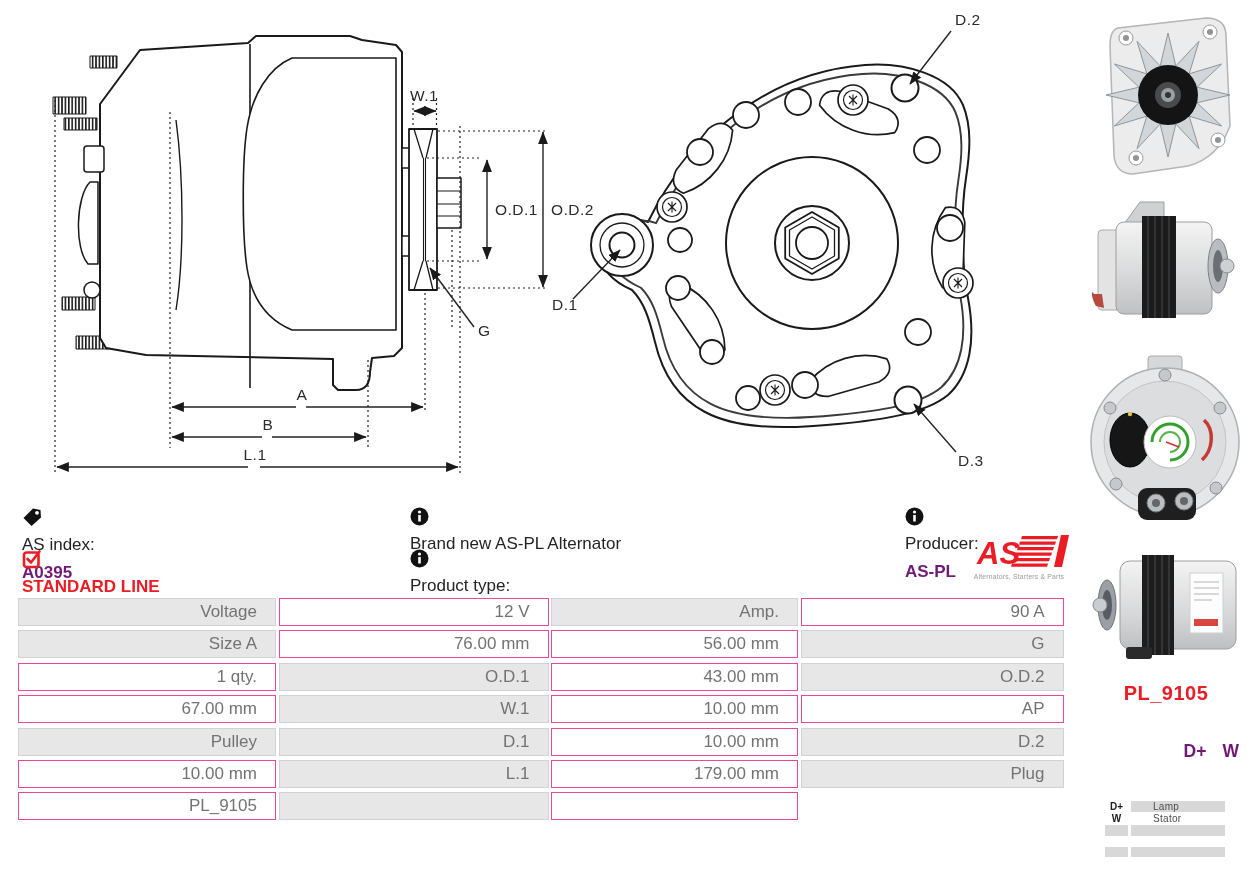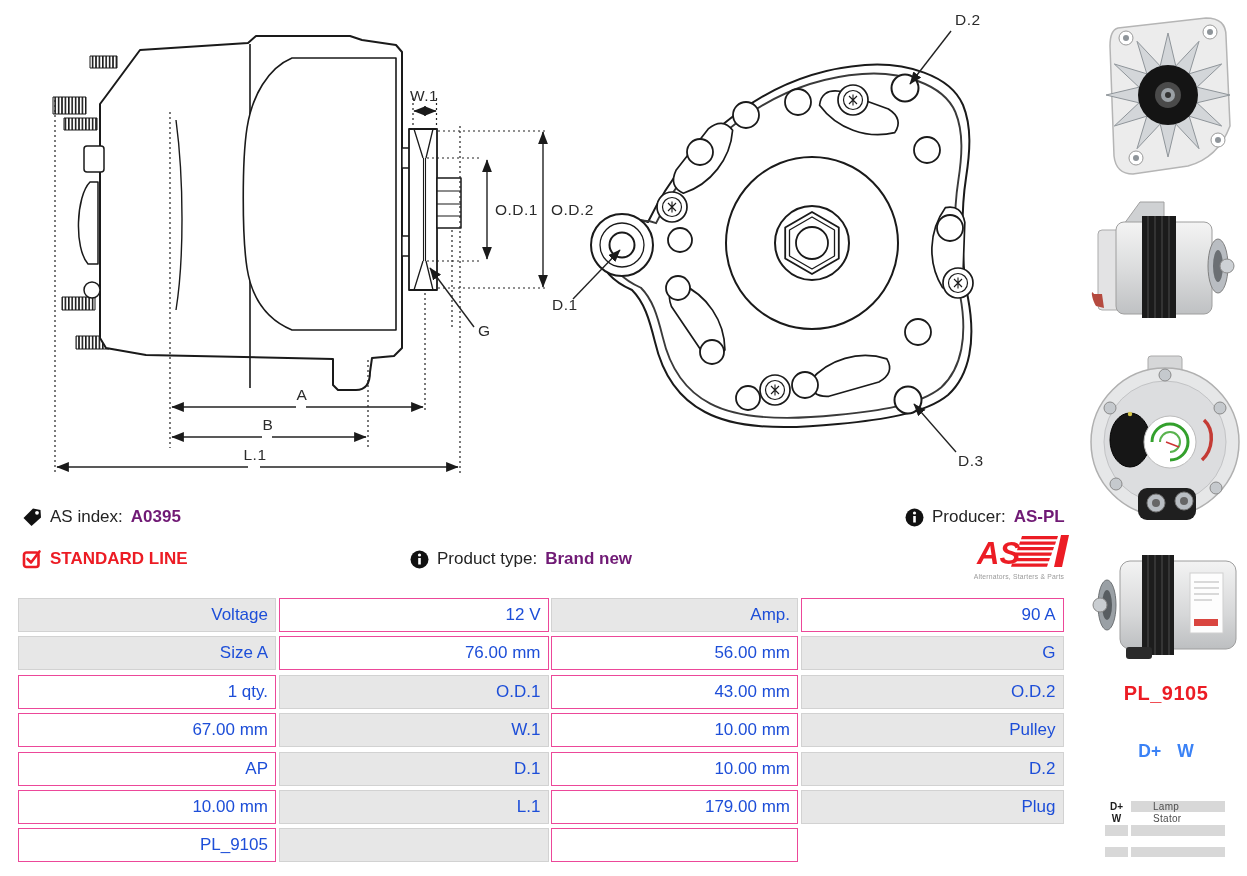--- a/index.html
+++ b/index.html
@@ -5,41 +5,41 @@
   html,body{margin:0;padding:0;background:#fff;}
   .stage{position:relative;width:1247px;height:876px;background:#fff;overflow:hidden;
          font-family:"Liberation Sans",sans-serif;color:#222;}
   svg text{font-family:"Liberation Sans",sans-serif;}
 
   
   #tech-drawing{position:absolute;left:0;top:0;}
   .dim-label{font-size:15.5px;fill:#2b2b2b;letter-spacing:.5px;}
 
   
-  .info-item{position:absolute;display:flex;align-items:center;gap:8px;
-             font-size:17px;color:#242424;white-space:nowrap;}
+  .info-item{position:absolute;display:flex;align-items:flex-start;gap:8px;
+             font-size:17px;color:#242424;white-space:nowrap;flex-direction:column;}
   .info-item .b{font-weight:bold;color:#701a75;}
   .red-line{color:var(--accent_red,#ec1c24);font-weight:bold;}
   .icon{display:inline-flex;flex:0 0 auto;}
 
   
   .spec-table{position:absolute;left:18px;top:598px;width:1046px;
               display:grid;grid-template-columns:258px 270px 247px 263px;
               column-gap:2.5px;row-gap:4.4px;}
-  .spec-table .cell{height:34px;display:flex;align-items:center;justify-content:flex-end;
-                    padding-right:7px;box-sizing:border-box;font-size:17px;color:#1d4ed8;}
+  .spec-table .cell{height:28px;display:flex;align-items:center;justify-content:flex-end;
+                    padding-right:18px;box-sizing:border-box;font-size:17px;color:#737373;}
   .spec-table .tl{background:var(--table_label_bg,#e7e7e7);border:1px solid #d2d2d2;}
   .spec-table .tv{background:#fff;border:1px solid #ec4899;}
 
   
   .photo{position:absolute;}
   .plug-code{position:absolute;left:1085px;top:682px;width:162px;text-align:center;
              font-size:20px;font-weight:bold;color:var(--accent_red,#ec1c24);letter-spacing:.5px;}
-  .terminals{position:absolute;left:1085px;top:741px;width:162px;text-align:center;
-             font-size:17.5px;font-weight:bold;color:#3b82f6;}
+  .terminals{position:absolute;left:1085px;top:741px;width:162px;text-align:right;
+             font-size:17.5px;font-weight:bold;color:#701a75;}
   .terminals span{margin:0 8px;}
   .pinout{position:absolute;left:1105px;top:801px;width:120px;font-size:10px;}
   .prow{display:flex;gap:3px;margin-bottom:1.5px;}
   .pcell{height:10.5px;display:flex;align-items:center;box-sizing:border-box;}
   .pcell.pin{width:23px;justify-content:center;font-weight:bold;color:#1c1c1c;}
   .pcell.desc{width:94px;padding-left:22px;color:#4d4d4d;letter-spacing:.3px;}
   .bg-g{background:#d8d8d8;}
   .bg-w{background:#fff;}
   .prow.spaced{margin-top:11px;}
 
@@ -233,20 +233,30 @@
   <div class="info-item red-line" style="left:22px;top:549px;">
     <span class="icon">
       <svg width="20" height="20" viewBox="0 0 20 20" fill="none" stroke="#ec1c24">
         <rect x="2" y="3.5" width="14.5" height="14.5" rx="2.5" stroke-width="2.6"></rect>
         <path d="M5.5,10 L9,13.5 L17.5,2.5" stroke-width="2.6" stroke-linecap="round" stroke-linejoin="round"></path>
       </svg>
     </span>
     <span>STANDARD LINE</span>
   </div>
 
+  <div class="info-item" style="left:410px;top:507px;">
+    <span class="icon">
+      <svg width="19" height="19" viewBox="0 0 19 19">
+          <circle cx="9.5" cy="9.5" r="9" fill="#111"></circle>
+          <rect x="8.2" y="8" width="2.6" height="6.5" fill="#fff"></rect>
+          <circle cx="9.5" cy="5" r="1.6" fill="#fff"></circle>
+        </svg>
+    </span>
+    <span>Brand new AS-PL Alternator</span>
+  </div>
 
   <div class="info-item" style="left:410px;top:549px;">
     <span class="icon">
       <svg width="19" height="19" viewBox="0 0 19 19">
           <circle cx="9.5" cy="9.5" r="9" fill="#111"></circle>
           <rect x="8.2" y="8" width="2.6" height="6.5" fill="#fff"></rect>
           <circle cx="9.5" cy="5" r="1.6" fill="#fff"></circle>
         </svg>
     </span>
     <span>Product type:</span>
@@ -292,22 +302,22 @@
     <div class="cell tl">G</div>
     <div class="cell tv">1 qty.</div>
     <div class="cell tl">O.D.1</div>
     <div class="cell tv">43.00 mm</div>
 
     <div class="cell tl">O.D.2</div>
     <div class="cell tv">67.00 mm</div>
     <div class="cell tl">W.1</div>
     <div class="cell tv">10.00 mm</div>
 
+    <div class="cell tv">AP</div>
     <div class="cell tl">Pulley</div>
-    <div class="cell tv">AP</div>
     <div class="cell tl">D.1</div>
     <div class="cell tv">10.00 mm</div>
 
     <div class="cell tl">D.2</div>
     <div class="cell tv">10.00 mm</div>
     <div class="cell tl">L.1</div>
     <div class="cell tv">179.00 mm</div>
 
     <div class="cell tl">Plug</div>
     <div class="cell tv">PL_9105</div>

